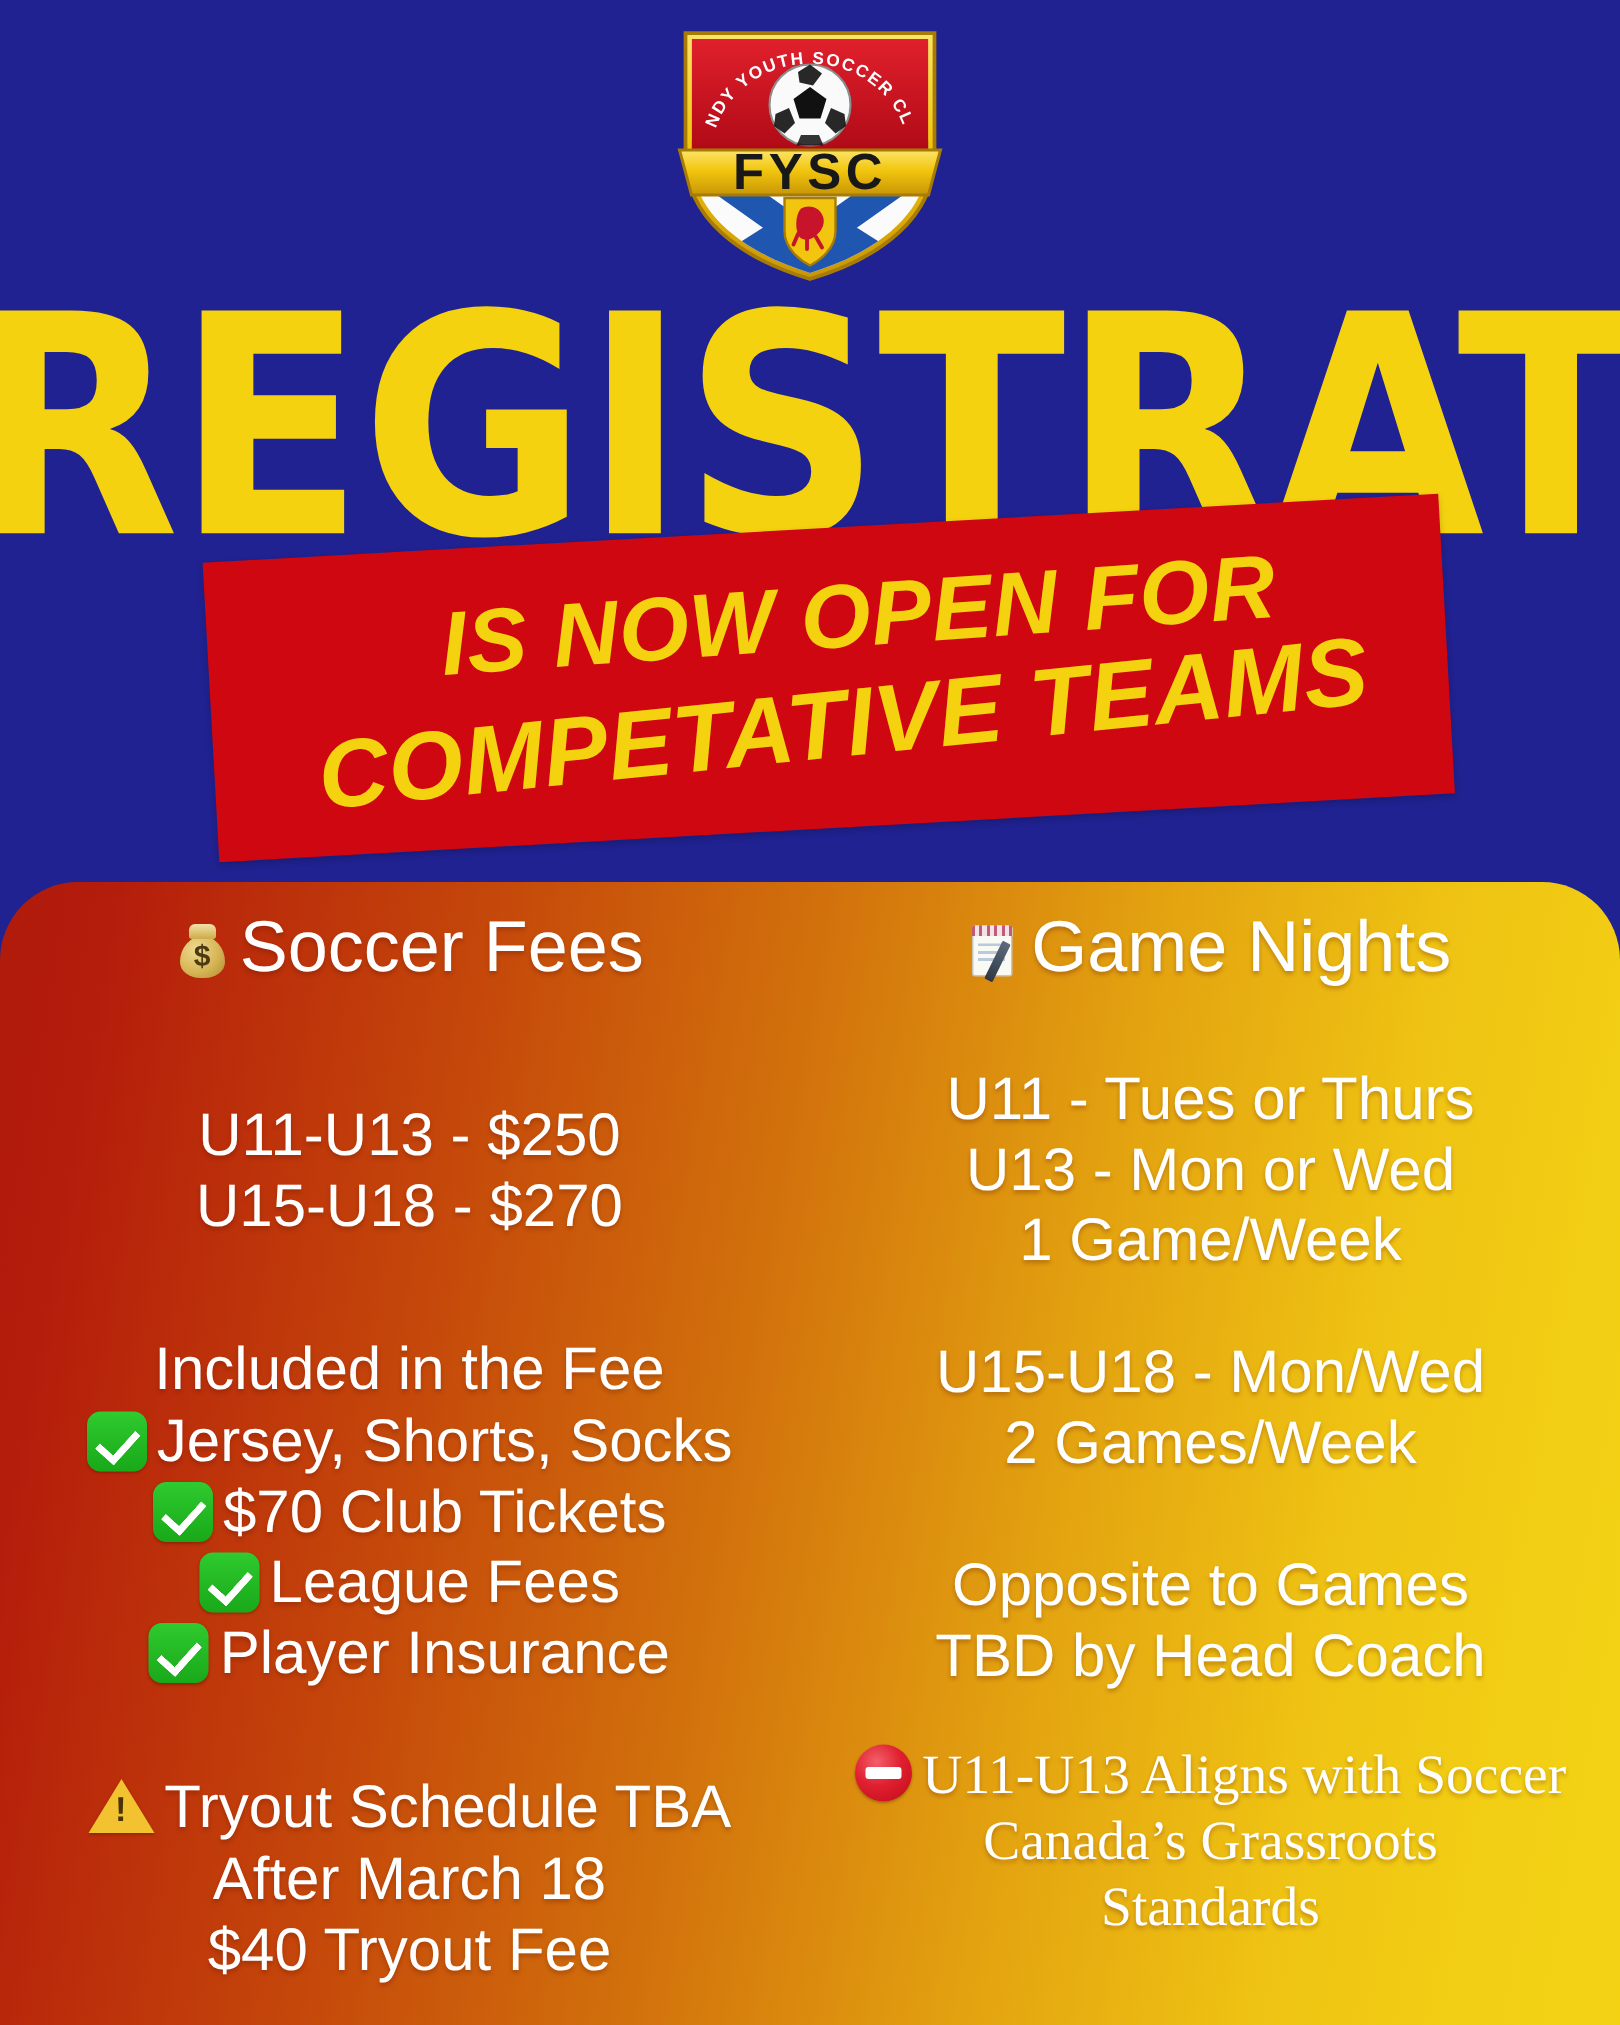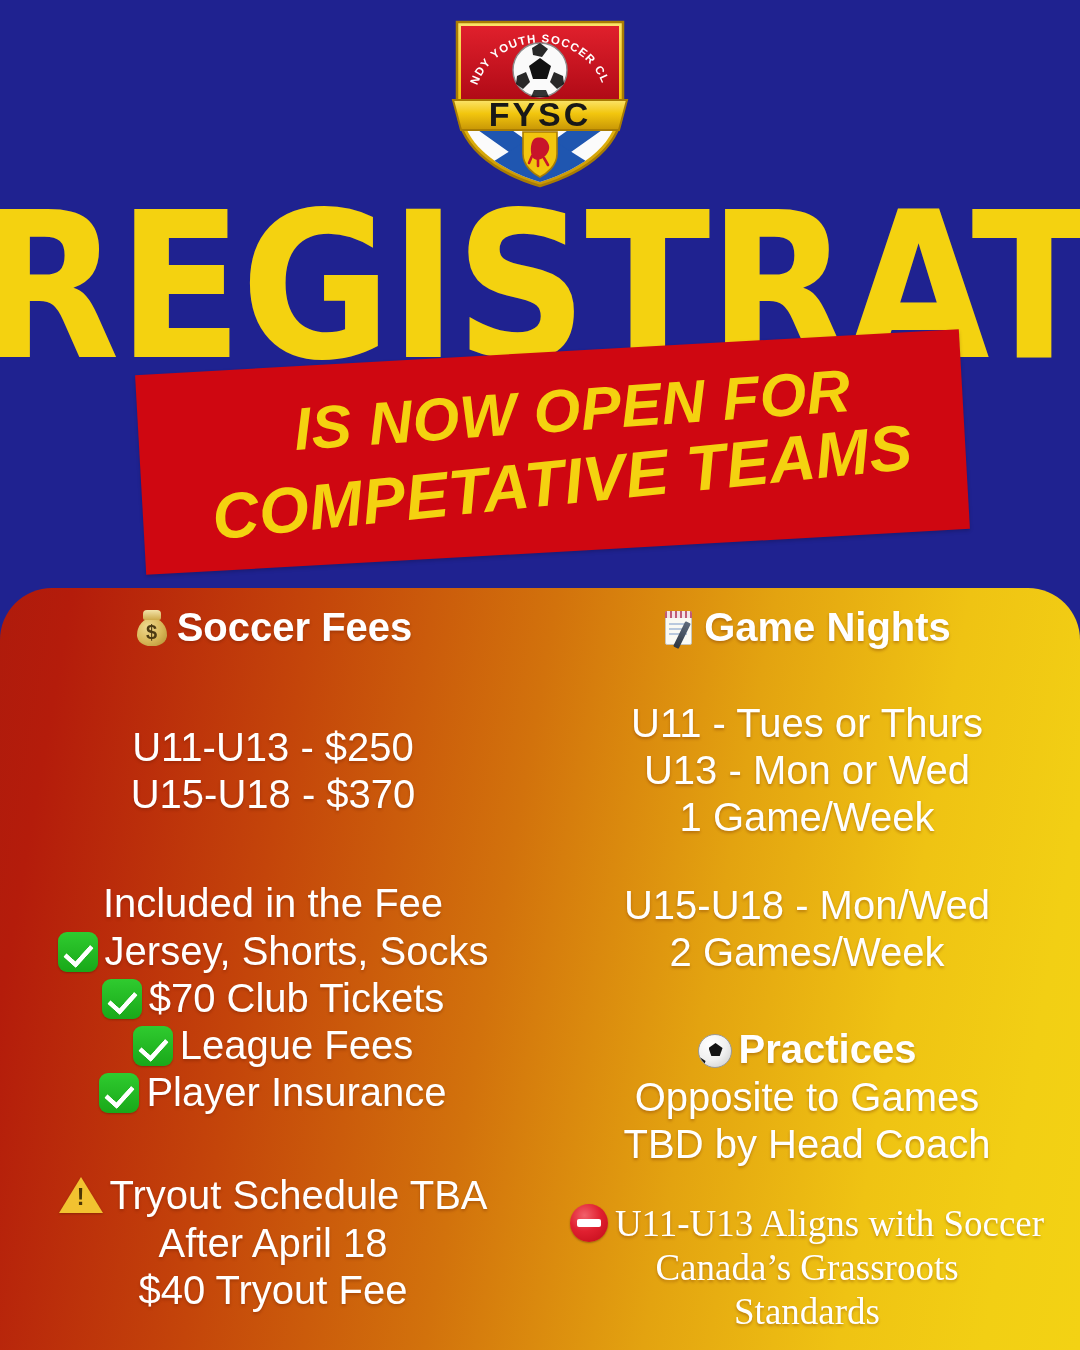--- a/index.html
+++ b/index.html
@@ -96,22 +96,22 @@
   .col {
     flex:1 1 50%;
     position:relative;
     padding-top:14px;
     text-align:center;
   }
   #col-left  { padding-left:12px; padding-right:6px; }
   #col-right { padding-left:6px;  padding-right:12px;text-align:center; }
 
   .sec-head {
-    font-size:40px;
-    font-weight:bold;
+    font-size:48px;
+    font-weight:normal;
     line-height:1.25;
     white-space:nowrap;
   }
 
   .body-line {
     font-size:40px;
     font-weight:normal;
     line-height:1.18;
     white-space:nowrap;
   }
@@ -348,21 +348,21 @@
     <div id="col-left" class="col">
 
       <div class="sec-head">
         <span class="ico ico-moneybag"><span class="knot"></span></span><span>Soccer Fees</span>
       </div>
 
       <div class="gap-72"></div>
 
       <div class="blk">
         <div class="body-line">U11-U13 - $250</div>
-        <div class="body-line">U15-U18 - $370</div>
+        <div class="body-line">U15-U18 - $270</div>
       </div>
 
       <div class="gap-62"></div>
 
       <div class="blk">
         <div class="body-line">Included in the Fee</div>
         <div class="body-line">
           <span class="ico ico-check"></span><span>Jersey, Shorts, Socks</span>
         </div>
         <div class="body-line">
@@ -375,21 +375,21 @@
           <span class="ico ico-check"></span><span>Player Insurance</span>
         </div>
       </div>
 
       <div class="gap-56"></div>
 
       <div class="blk">
         <div class="body-line">
           <span class="ico ico-warn"></span><span>Tryout Schedule TBA</span>
         </div>
-        <div class="body-line">After April 18</div>
+        <div class="body-line">After March 18</div>
         <div class="body-line">$40 Tryout Fee</div>
       </div>
     </div>
 
     <div id="col-right" class="col">
 
       <div class="sec-head">
         <span class="ico ico-memo"><span class="pad"></span><span class="top"></span><span class="lines"></span><span class="pen"></span></span><span>Game Nights</span>
       </div>
 
@@ -403,23 +403,20 @@
 
       <div class="gap-40"></div>
 
       <div class="blk">
         <div class="body-line">U15-U18 - Mon/Wed</div>
         <div class="body-line">2 Games/Week</div>
       </div>
 
       <div class="gap-48"></div>
 
-      <div class="sec-head">
-        <span class="ico ico-ball"></span><span>Practices</span>
-      </div>
       <div class="blk">
         <div class="body-line">Opposite to Games</div>
         <div class="body-line">TBD by Head Coach</div>
       </div>
 
       <div class="gap-34"></div>
 
       <div class="blk">
         <div class="body-line small">
           <span class="ico ico-noentry"></span><span>U11-U13 Aligns with Soccer</span>

